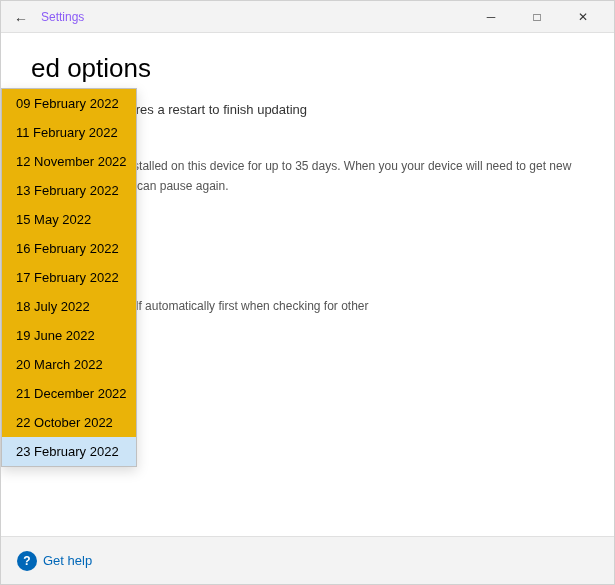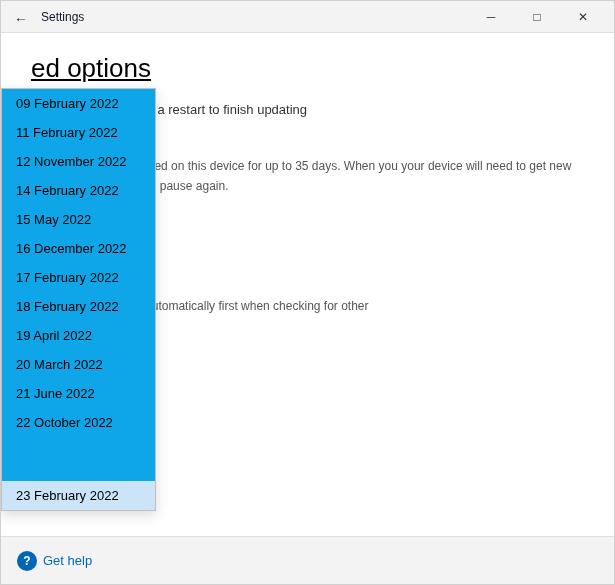--- a/index.html
+++ b/index.html
@@ -44,21 +44,21 @@
       justify-content: center;
       cursor: pointer;
       font-size: 14px;
       color: #333;
       margin-right: 8px;
     }
 
     .title-bar-title {
       flex: 1;
       font-size: 12px;
-      color: #0f172a;
+      color: #8b5cf6;
     }
 
     .title-bar-controls {
       display: flex;
       gap: 0;
     }
 
     .title-bar-btn {
       width: 46px;
       height: 32px;
@@ -79,21 +79,20 @@
       padding: 20px 30px;
       position: relative;
       overflow: hidden;
     }
 
     .page-title {
       font-size: 26px;
       font-weight: 300;
       color: #000;
       margin-bottom: 16px;
-      text-decoration: underline;
     }
 
     .section {
       margin-bottom: 20px;
     }
 
     .section-text {
       font-size: 13px;
       color: #333;
       line-height: 1.5;
@@ -138,40 +137,39 @@
       color: white;
       font-size: 12px;
       font-weight: bold;
     }
 
     
     .dropdown-overlay {
       position: absolute;
       top: 55px;
       left: 0px;
-      width: 155px;
-      background: #0ea5e9;
+      width: 136px;
+      background: #eab308;
       border: 1px solid #c0c0c0;
       box-shadow: 0 4px 12px rgba(0,0,0,0.15);
       z-index: 100;
       overflow-y: auto;
       max-height: 520px;
     }
 
     .dropdown-item {
       padding: 7px 14px;
       font-size: 13px;
       color: #000;
       cursor: pointer;
       white-space: nowrap;
     }
 
     .dropdown-item.selected {
       background: #cce4f7;
-      margin-top: 44px;
     }
 
     
     .dropdown-overlay::-webkit-scrollbar {
       width: 4px;
     }
     .dropdown-overlay::-webkit-scrollbar-track {
       background: #f0f0f0;
     }
     .dropdown-overlay::-webkit-scrollbar-thumb {
@@ -222,28 +220,28 @@
 
     <div class="section">
       <span class="section-text-secondary">te might update itself automatically first when checking for other</span>
     </div>
 
     <div class="dropdown-overlay">
 
     <div class="dropdown-item">09 February 2022</div>
         <div class="dropdown-item">11 February 2022</div>
         <div class="dropdown-item">12 November 2022</div>
-        <div class="dropdown-item">14 February 2022</div>
+        <div class="dropdown-item">13 February 2022</div>
         <div class="dropdown-item">15 May 2022</div>
-        <div class="dropdown-item">16 December 2022</div>
+        <div class="dropdown-item">16 February 2022</div>
         <div class="dropdown-item">17 February 2022</div>
-        <div class="dropdown-item">18 February 2022</div>
-        <div class="dropdown-item">19 April 2022</div>
+        <div class="dropdown-item">18 July 2022</div>
+        <div class="dropdown-item">19 June 2022</div>
         <div class="dropdown-item">20 March 2022</div>
-        <div class="dropdown-item">21 June 2022</div>
+        <div class="dropdown-item">21 December 2022</div>
         <div class="dropdown-item">22 October 2022</div>
         <div class="dropdown-item selected">23 February 2022</div>
       </div>
 
   </div>
 
   <div class="bottom-bar">
     <a class="get-help-link">
       <div class="help-icon">?</div>
       <span>Get help</span>

